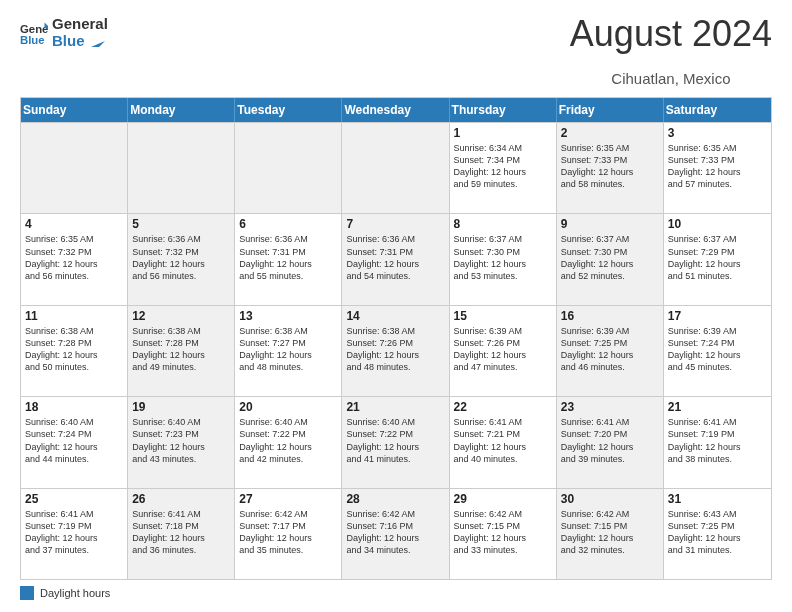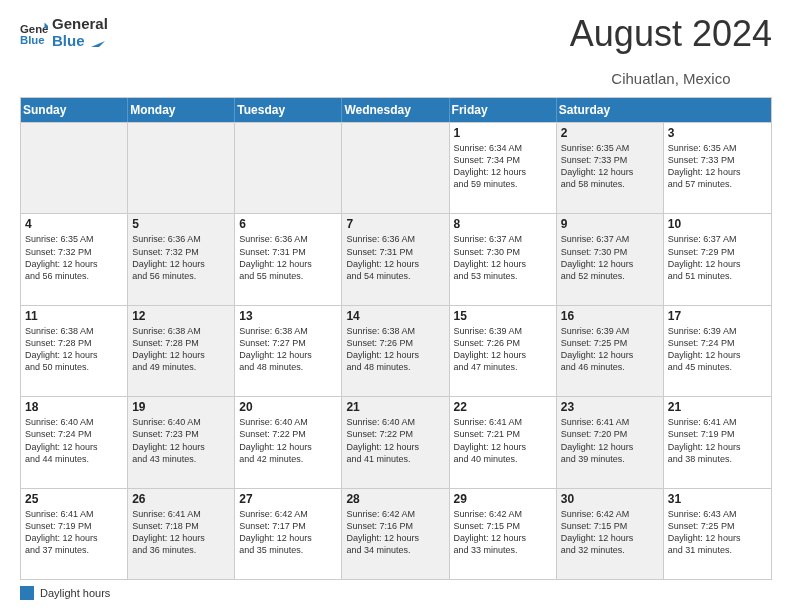--- a/index.html
+++ b/index.html
@@ -140,20 +140,21 @@
       <div class="location-title">Cihuatlan, Mexico</div>
     </div>
   </div>
 
   <div class="calendar">
     <div class="cal-header-row" id="cal-header">
         <div class="cal-header-cell">Sunday</div>
         <div class="cal-header-cell">Monday</div>
         <div class="cal-header-cell">Tuesday</div>
         <div class="cal-header-cell">Wednesday</div>
+        <div class="cal-header-cell">Thursday</div>
         <div class="cal-header-cell">Friday</div>
         <div class="cal-header-cell">Saturday</div>
       </div>
     <div class="cal-body" id="cal-body">
         <div class="cal-row">
           <div class="cal-cell shaded empty"></div>
           <div class="cal-cell shaded empty"></div>
           <div class="cal-cell shaded empty"></div>
           <div class="cal-cell shaded empty"></div>
           <div class="cal-cell">

